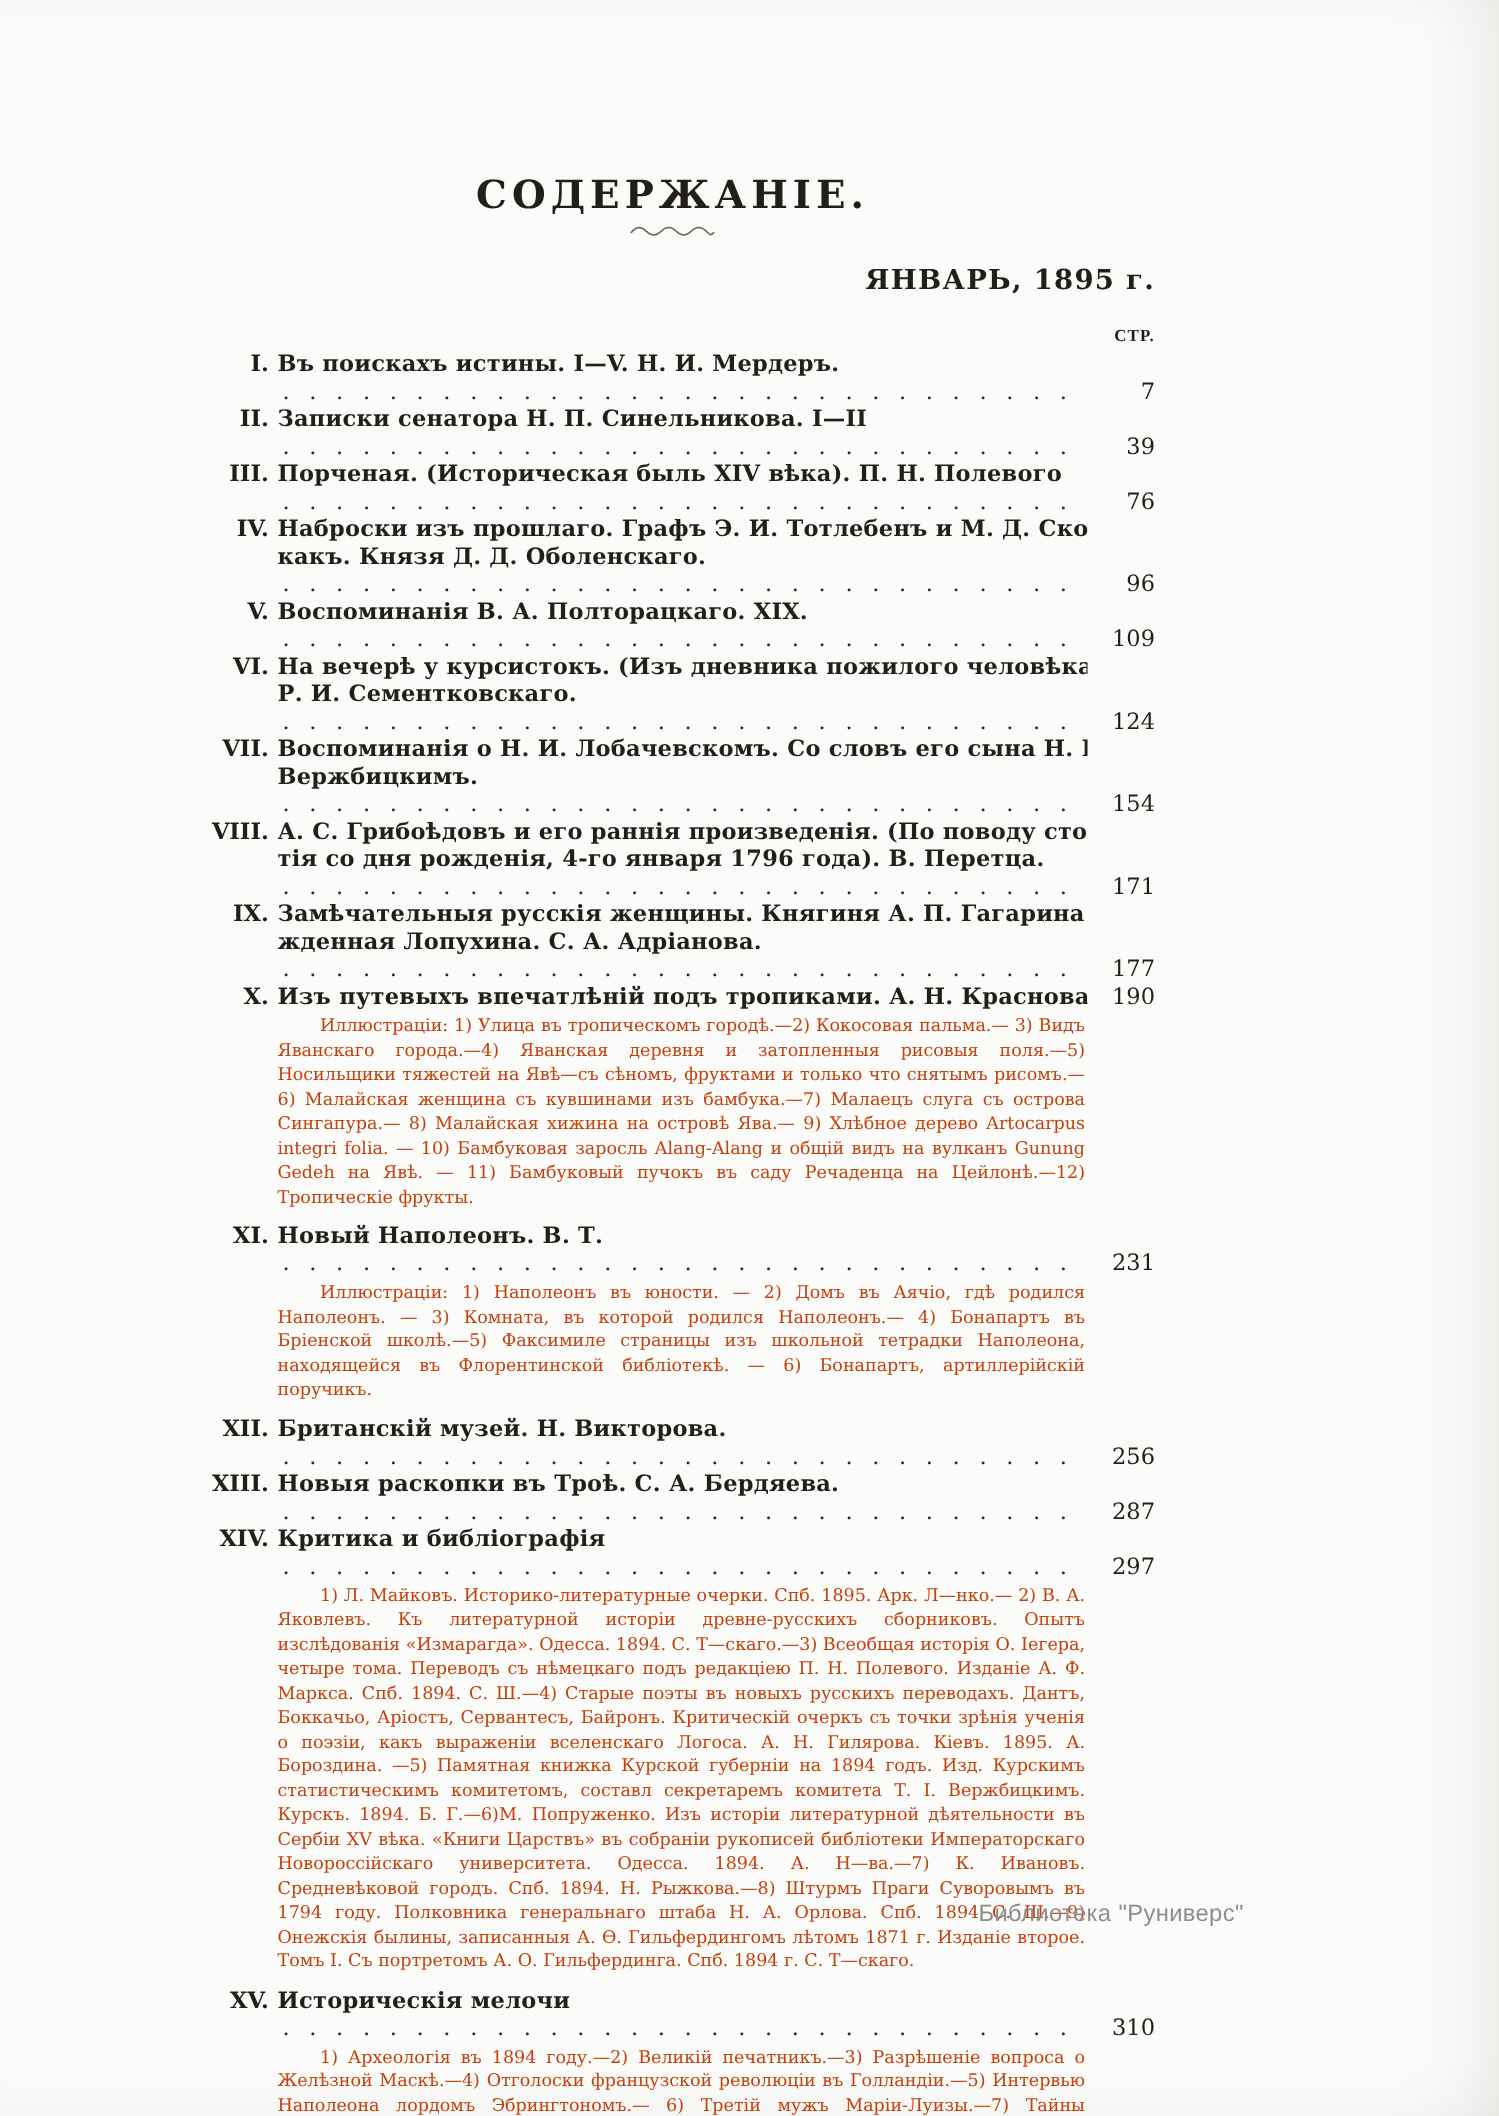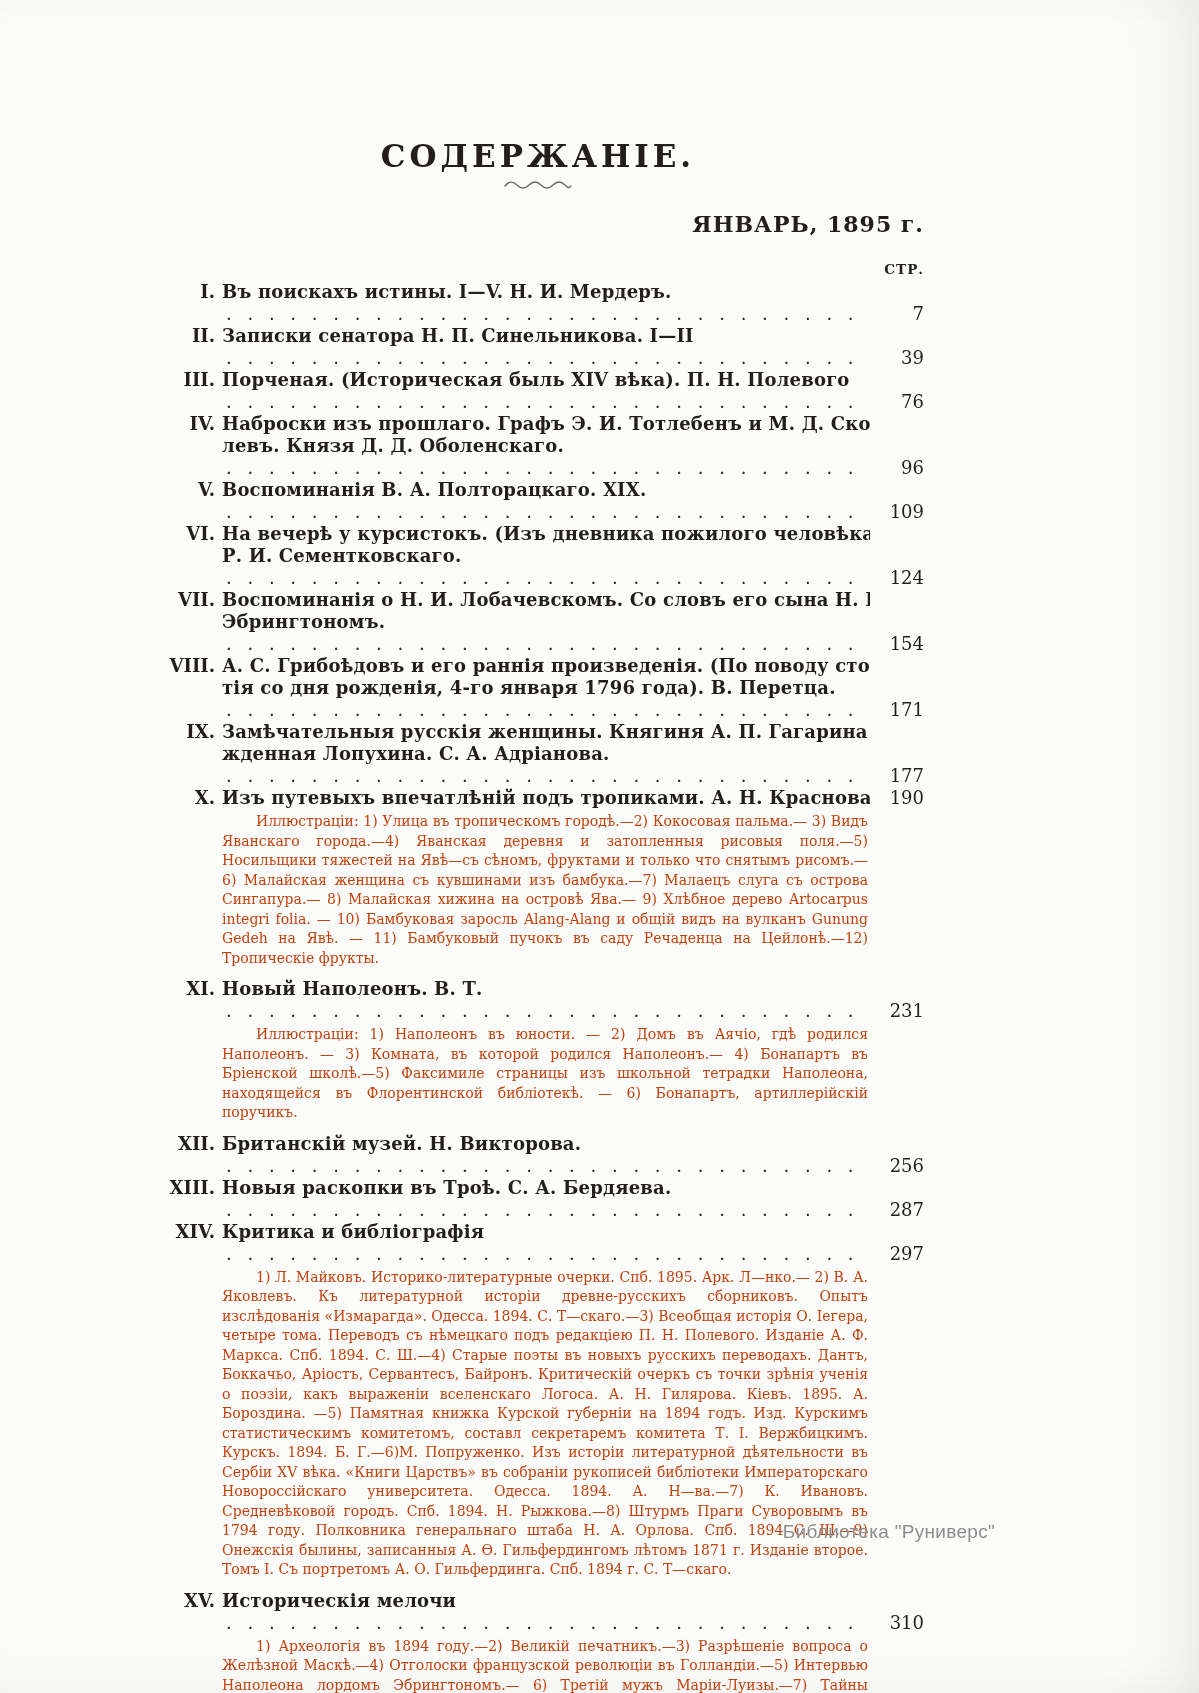--- a/index.html
+++ b/index.html
@@ -25,21 +25,21 @@
     margin:0;text-align:center;
     font-size:31px;font-weight:700;letter-spacing:4px;
   }
   .ornament{text-align:center;margin-top:5px;line-height:0;}
   .subtitle{
     margin:20px 0 0;text-align:right;
     font-size:22px;font-weight:700;letter-spacing:1px;
   }
   .str-header{
     margin-top:24px;text-align:right;
-    font-size:13.5px;font-weight:700;letter-spacing:1px;
+    font-size:13.5px;font-weight:700;letter-spacing:1px;font-family:Liberation Serif, serif;
   }
   .entries{margin-top:4px;}
   .entry{display:flex;align-items:flex-end;}
   .num{
     width:70px;flex:none;box-sizing:border-box;
     text-align:right;padding-right:7px;
     font-weight:700;font-size:18px;line-height:22px;
     align-self:flex-start;
   }
   .body{
@@ -115,21 +115,21 @@
               <span class="dots"> . . . . . . . . . . . . . . . . . . . . . . . . . . . . . . . . . . . . . . . . . . . . . . . . . . . . . . . . . . . . . . . . . . . . . . . . . . . . . . . . . . . . . . . . . .</span>
             </div>
           </div>
           <div class="page-num">76</div>
         </div>
         <div class="entry">
           <div class="num">IV.</div>
           <div class="body">
             <div class="line"><span class="t">Наброски изъ прошлаго. Графъ Э. И. Тотлебенъ и М. Д. Скобе-</span></div>
             <div class="line last">
-              <span class="t">левъ. Князя Д. Д. Оболенскаго.</span>
+              <span class="t">какъ. Князя Д. Д. Оболенскаго.</span>
               <span class="dots"> . . . . . . . . . . . . . . . . . . . . . . . . . . . . . . . . . . . . . . . . . . . . . . . . . . . . . . . . . . . . . . . . . . . . . . . . . . . . . . . . . . . . . . . . . .</span>
             </div>
           </div>
           <div class="page-num">96</div>
         </div>
         <div class="entry">
           <div class="num">V.</div>
           <div class="body">
             <div class="line last">
               <span class="t">Воспоминанія В. А. Полторацкаго. XIX.</span>
@@ -147,21 +147,21 @@
               <span class="dots"> . . . . . . . . . . . . . . . . . . . . . . . . . . . . . . . . . . . . . . . . . . . . . . . . . . . . . . . . . . . . . . . . . . . . . . . . . . . . . . . . . . . . . . . . . .</span>
             </div>
           </div>
           <div class="page-num">124</div>
         </div>
         <div class="entry">
           <div class="num">VII.</div>
           <div class="body">
             <div class="line"><span class="t">Воспоминанія о Н. И. Лобачевскомъ. Со словъ его сына Н. Н.</span></div>
             <div class="line last">
-              <span class="t">Эбрингтономъ.</span>
+              <span class="t">Вержбицкимъ.</span>
               <span class="dots"> . . . . . . . . . . . . . . . . . . . . . . . . . . . . . . . . . . . . . . . . . . . . . . . . . . . . . . . . . . . . . . . . . . . . . . . . . . . . . . . . . . . . . . . . . .</span>
             </div>
           </div>
           <div class="page-num">154</div>
         </div>
         <div class="entry">
           <div class="num">VIII.</div>
           <div class="body">
             <div class="line"><span class="t">А. С. Грибоѣдовъ и его раннія произведенія. (По поводу столѣ-</span></div>
             <div class="line last">

